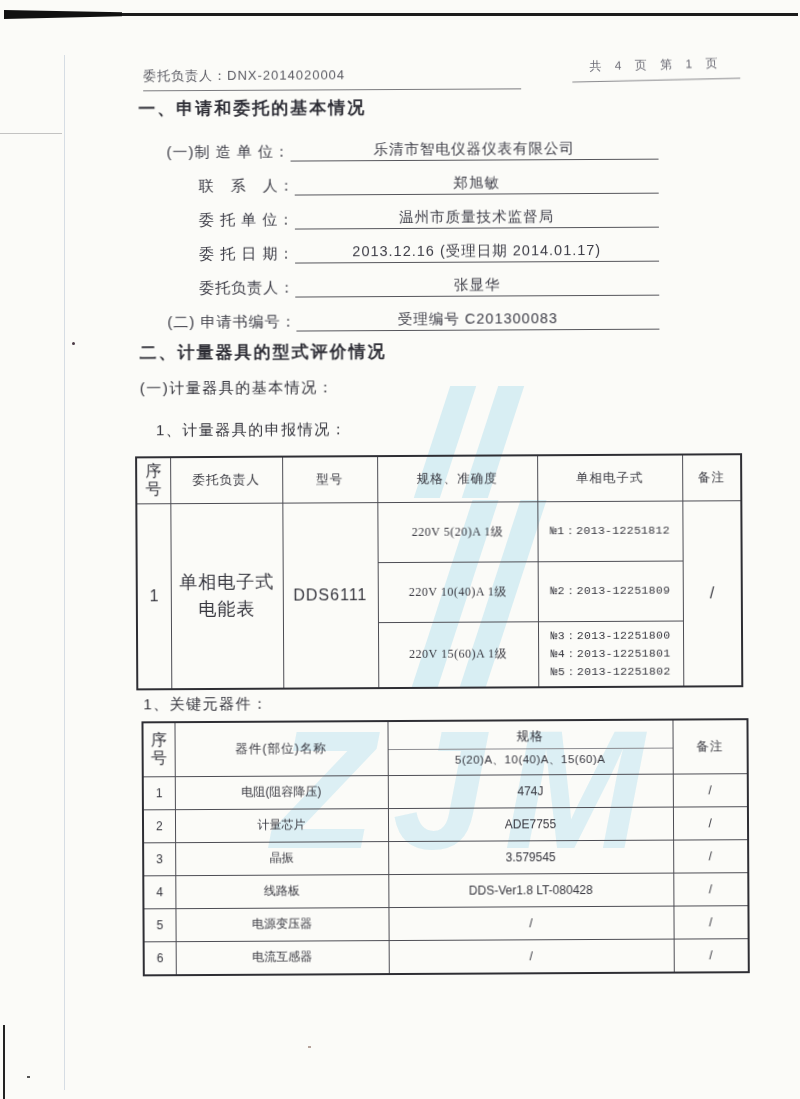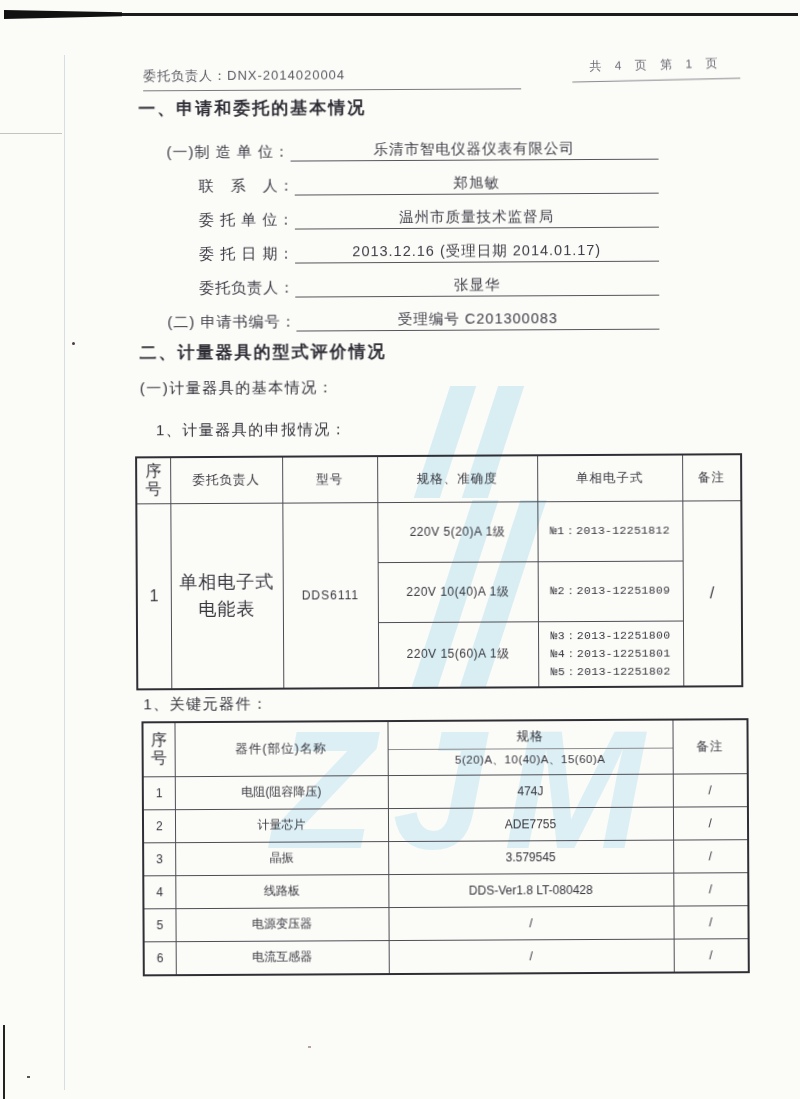--- a/index.html
+++ b/index.html
@@ -50,25 +50,25 @@
   
   table{border-collapse:collapse;background:transparent;}
   .t1{position:absolute;left:135px;top:455px;width:605px;table-layout:fixed;}
   .t2{position:absolute;left:140px;top:720px;width:605px;table-layout:fixed;}
   .t1 td,.t1 th,.t2 td,.t2 th{border:1px solid #4d4d54;font-weight:normal;
     text-align:center;vertical-align:middle;padding:2px 3px;color:#36363e;}
   .t1{border:2px solid #2e2e34;}
   .t2{border:2px solid #2e2e34;}
   .th-sm{font-size:12.5px;letter-spacing:1px;}
   .vert{line-height:1.15;font-size:16px;}
-  .cell-spec{font-size:12px;letter-spacing:.5px;}
+  .cell-spec{font-size:12px;letter-spacing:.5px;font-family:Liberation Serif, serif;}
   .cell-sample{font-size:11.5px;text-align:left;padding-left:8px;letter-spacing:.3px;}
   .cell-sample span{display:block;line-height:1.55;font-family:Liberation Mono, monospace;}
   .cell-name{font-size:18px;letter-spacing:1px;line-height:1.5;}
-  .cell-model{font-size:12px;letter-spacing:1px;}
+  .cell-model{font-size:16px;letter-spacing:1px;}
   .t2 td{font-size:12px;height:28px;}
   .t2 .hdr-split{padding:0;}
   .t2 .hdr-split .top{border-bottom:1px solid #8b8b90;padding:3px 0;font-size:12.5px;letter-spacing:1px;}
   .t2 .hdr-split .bot{padding:3px 0;font-size:11.5px;letter-spacing:.5px;}
 
   .soft{filter:blur(.2px);}
 </style>
 </head>
 <body>
 

